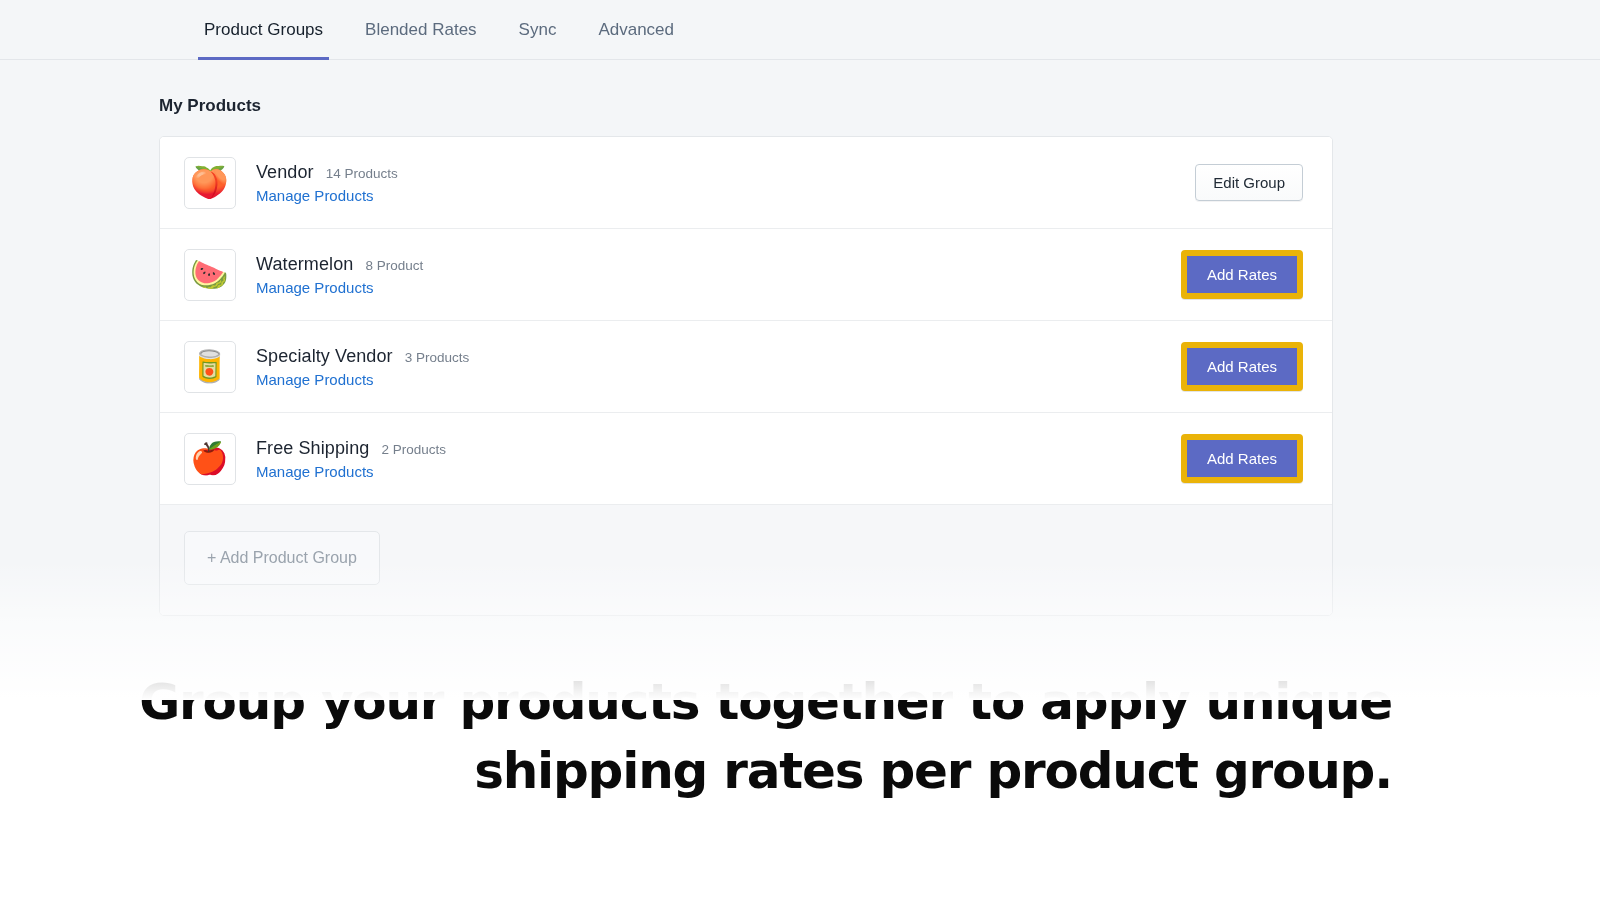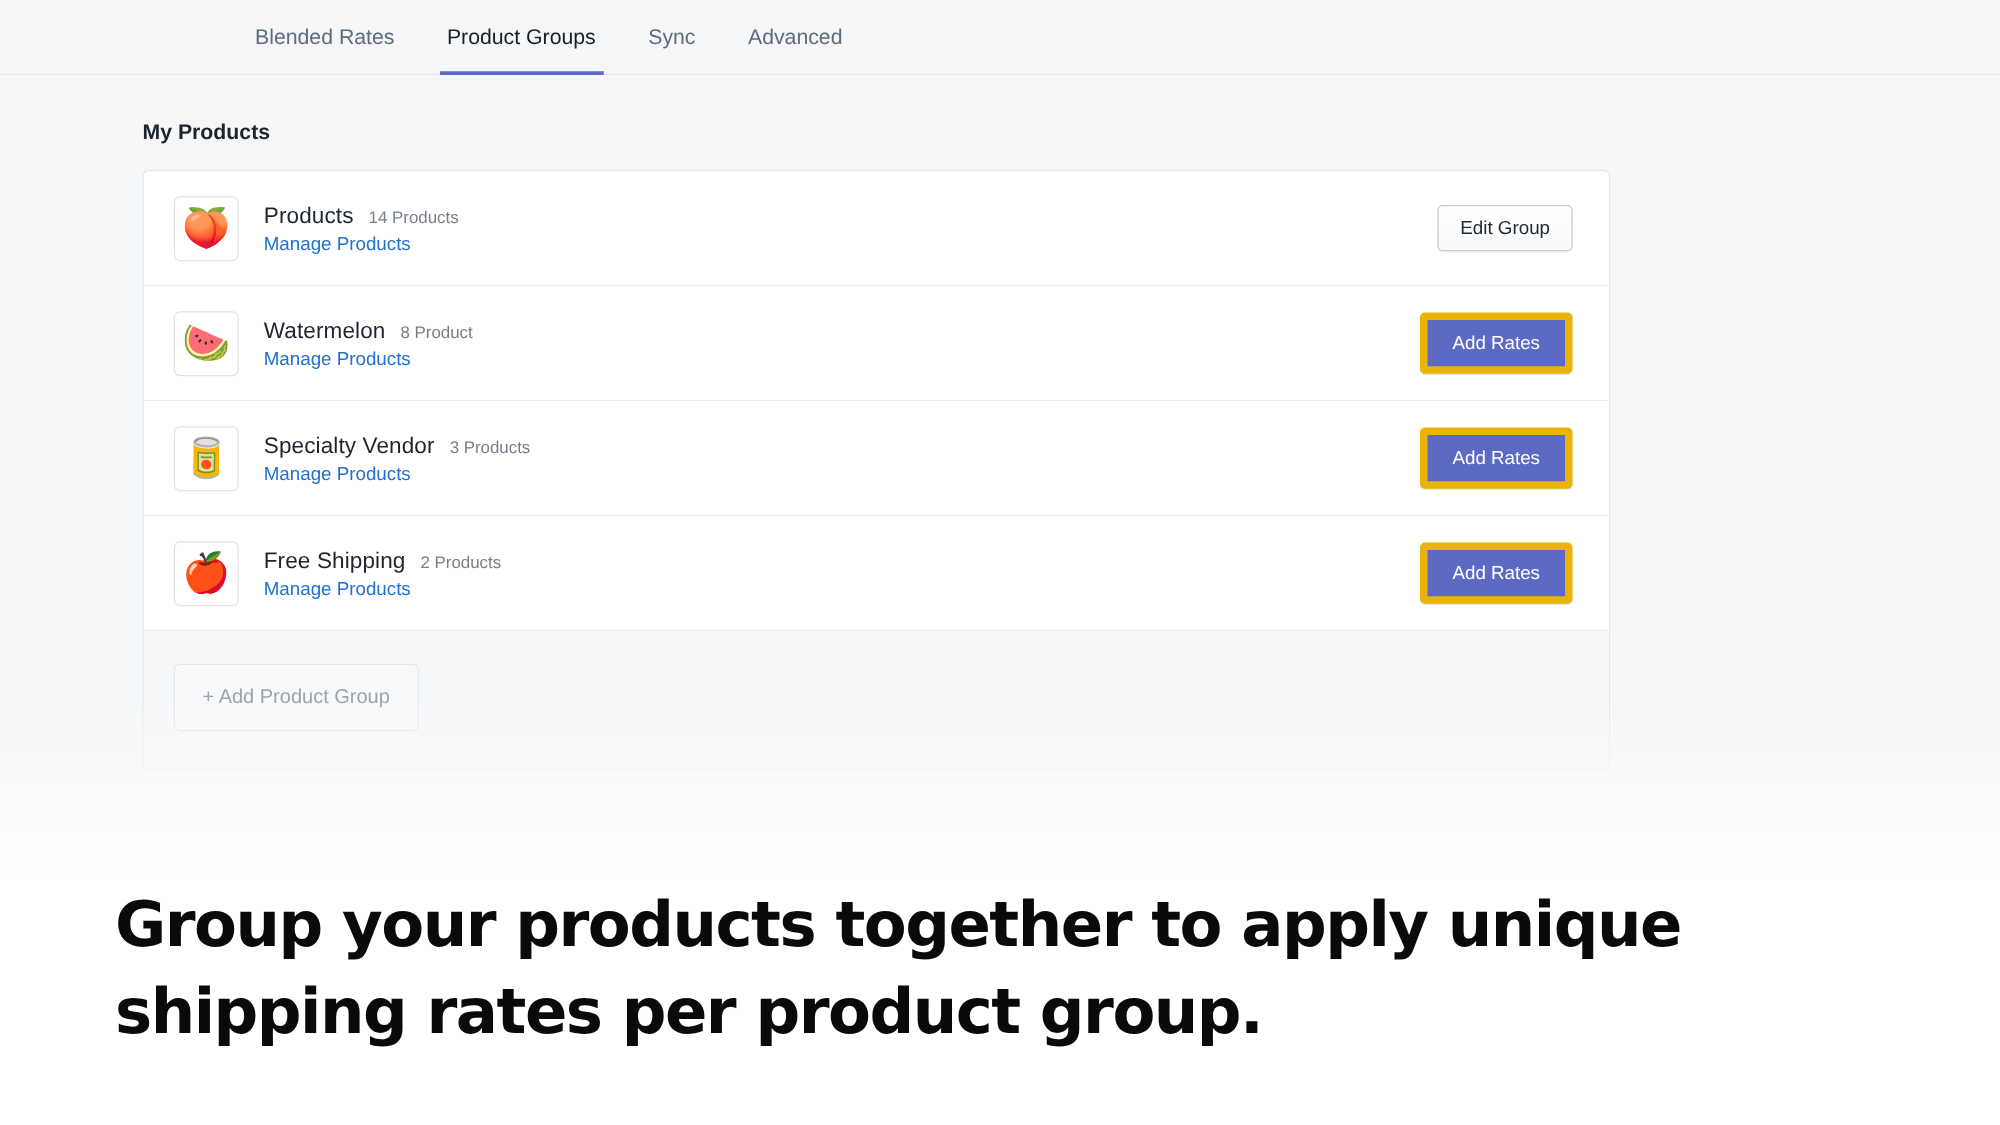--- a/index.html
+++ b/index.html
@@ -98,20 +98,21 @@
     font-size: 17px;
     color: #5c6b7e;
     cursor: pointer;
     padding-right: 164px;
   }
 
   
   #main {
     position: relative;
     padding: 0 0 0 114px;
+    margin-left: 45px;
   }
   #section-title {
     font-size: 17px;
     font-weight: bold;
     color: #1c2430;
     margin-top: 36px;
     margin-bottom: 20px;
   }
 
   #groups-card {
@@ -207,61 +208,62 @@
     font-size: 16px;
     padding: 17px 22px;
     display: inline-block;
     cursor: pointer;
   }
 
   
   #caption {
     position: absolute;
     left: 92px;
-    top: 706px;
+    top: 668px;
     width: 1300px;
     font-family: "DejaVu Sans", sans-serif;
     font-weight: bold;
     font-size: 50px;
     line-height: 1.37;
     letter-spacing: -1.2px;
     color: #0a0a0a;
+    text-align: right;
   }
 </style>
 </head>
 <body>
 
 <div id="app-screenshot">
 
 
   <div id="tab-bar">
+    <div class="tab active">
+      <span>Product Groups</span>
+    </div>
     <div class="tab">
       <span>Blended Rates</span>
-    </div>
-    <div class="tab active">
-      <span>Product Groups</span>
     </div>
     <div class="tab">
       <span>Sync</span>
     </div>
     <div class="tab">
       <span>Advanced</span>
     </div>
   </div>
 
   <div id="main">
     <div id="section-title">My Products</div>
 
     <div id="groups-card">
 
       <div class="group-row">
         <div class="thumb">🍑</div>
         <div class="row-text">
           <div class="row-title-line">
-            <span class="group-name">Products</span>
+            <span class="group-name">Vendor</span>
             <span class="group-count">14 Products</span>
           </div>
           <span class="manage-link">Manage Products</span>
         </div>
         <div class="row-action">
           <button class="btn btn-secondary">Edit Group</button>
         </div>
       </div>
 
       <div class="group-row">

